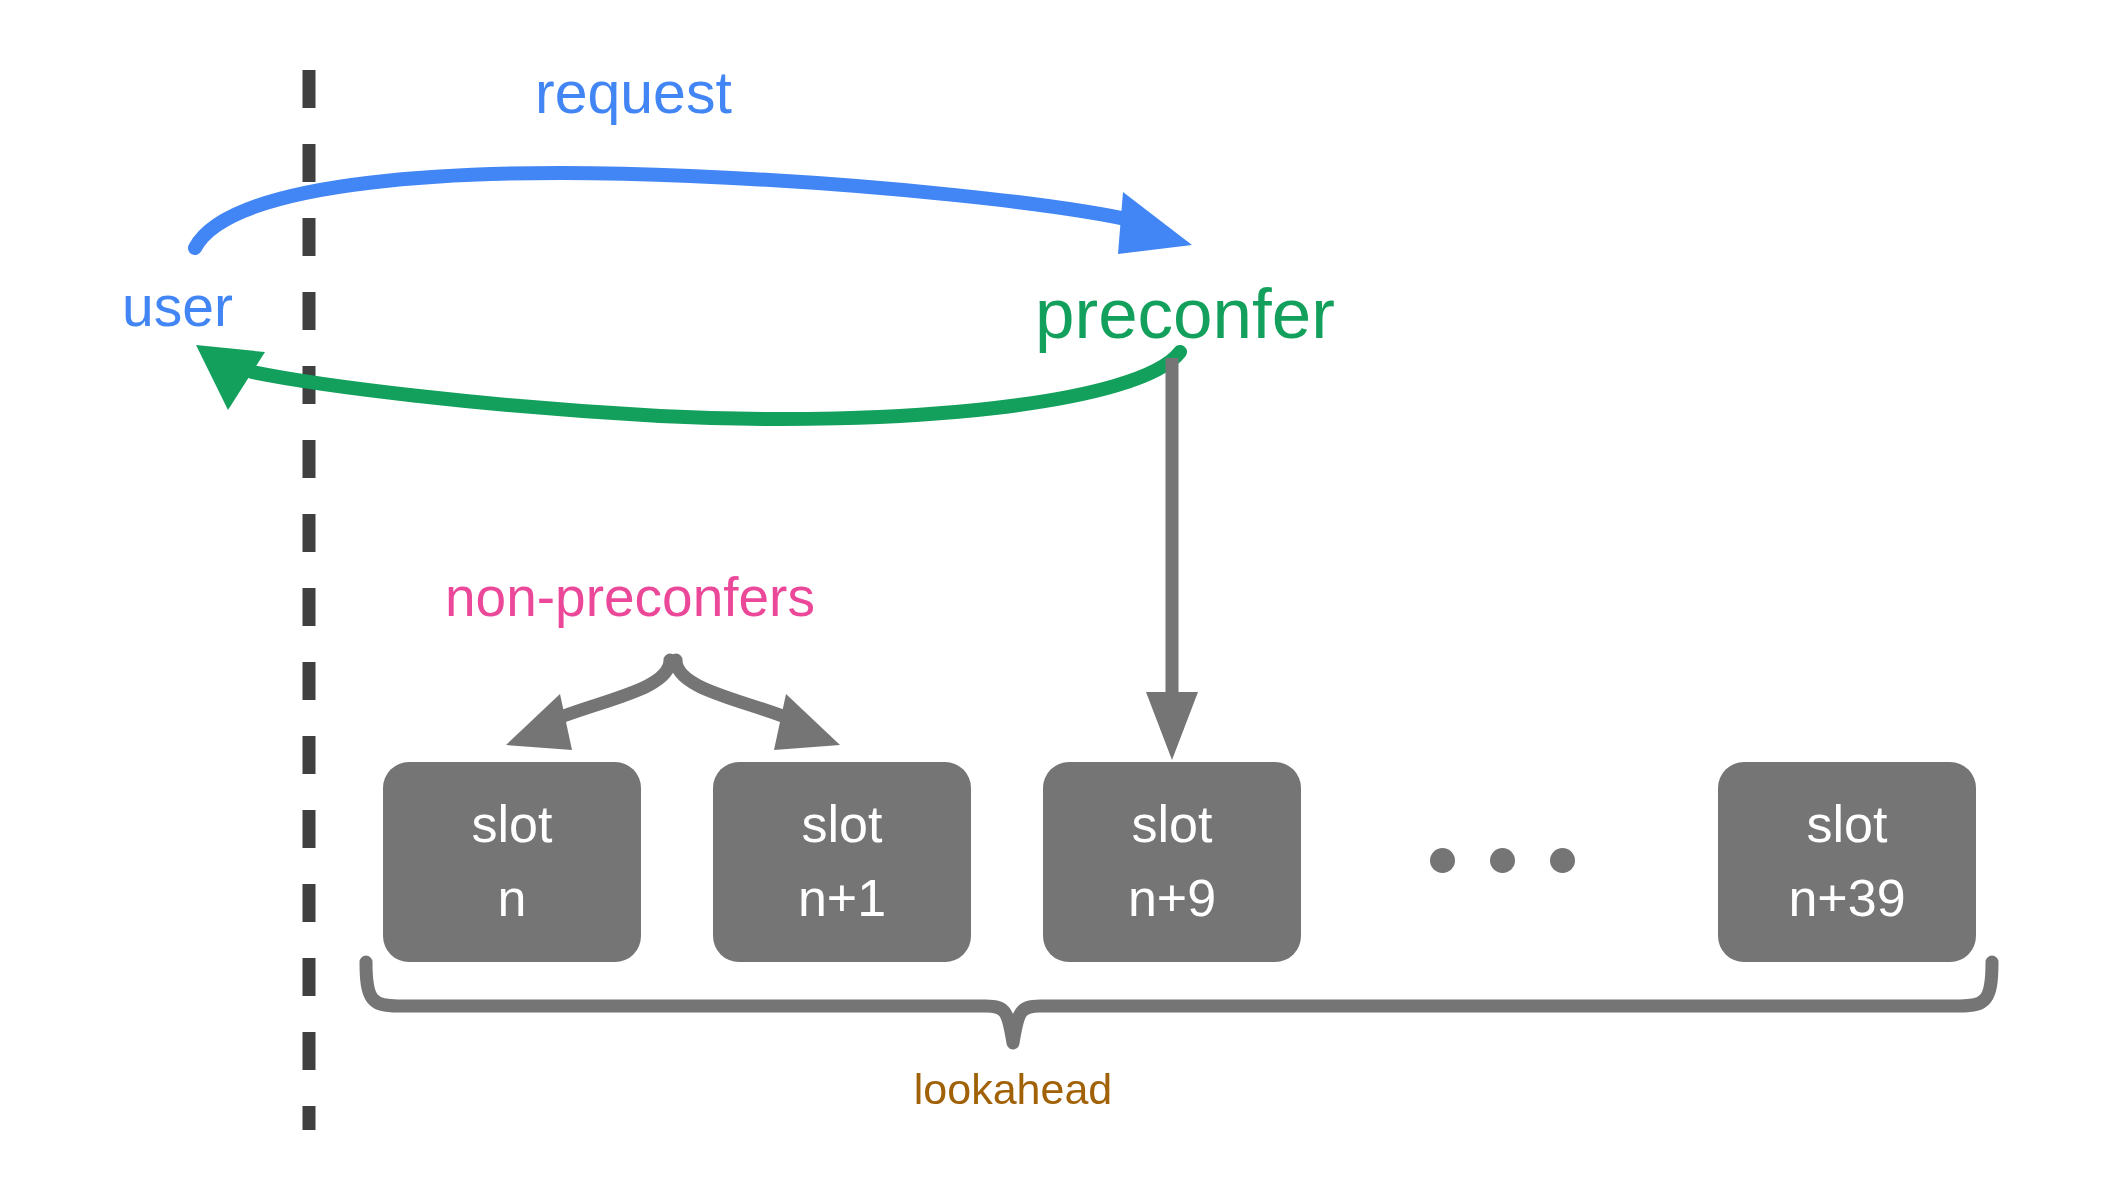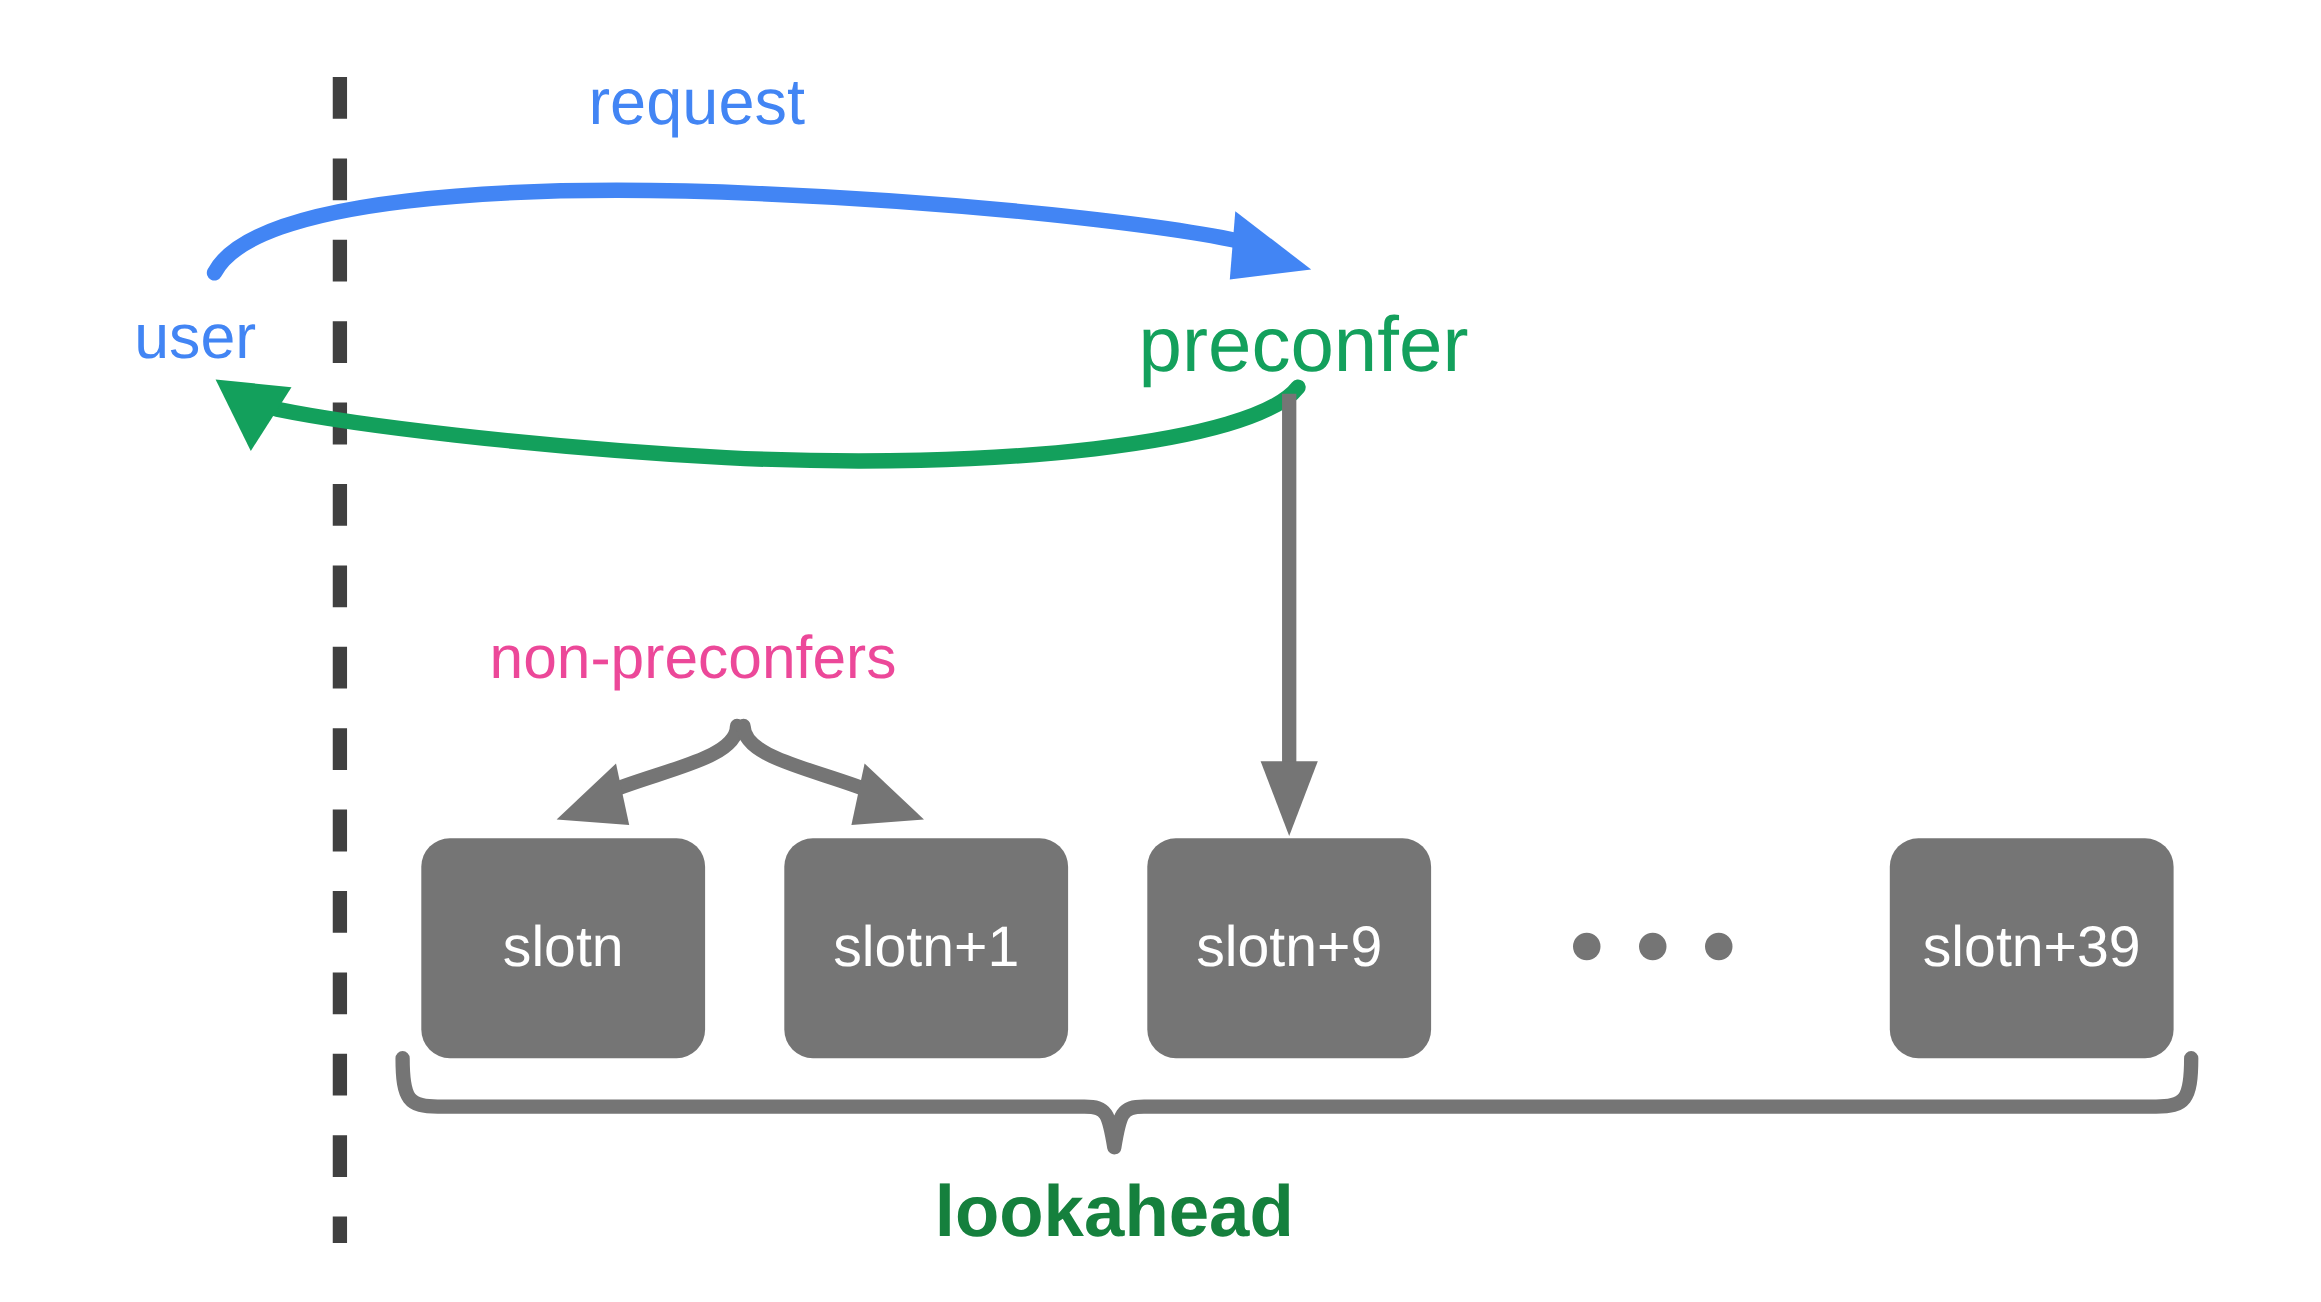--- a/index.html
+++ b/index.html
@@ -56,31 +56,30 @@
   }
   .lbl-nonpreconfers {
     left: 445px;
     top: 570px;
     font-size: 55px;
     color: #ec4899;
   }
   .lbl-lookahead {
     left: 1013px;
     top: 1068px;
-    font-size: 66px;
-    color: #15803d;
+    font-size: 43px;
+    color: #a16207;
     transform: translateX(-50%);
-    font-weight: bold;
   }
   .slot-box {
     position: absolute;
     background: #757575;
     border-radius: 26px;
     display: flex;
-    flex-direction: row;
+    flex-direction: column;
     align-items: center;
     justify-content: center;
     color: #ffffff;
     font-size: 52px;
     line-height: 1.42;
     box-sizing: border-box;
   }
   .slot-line {
     display: block;
   }

